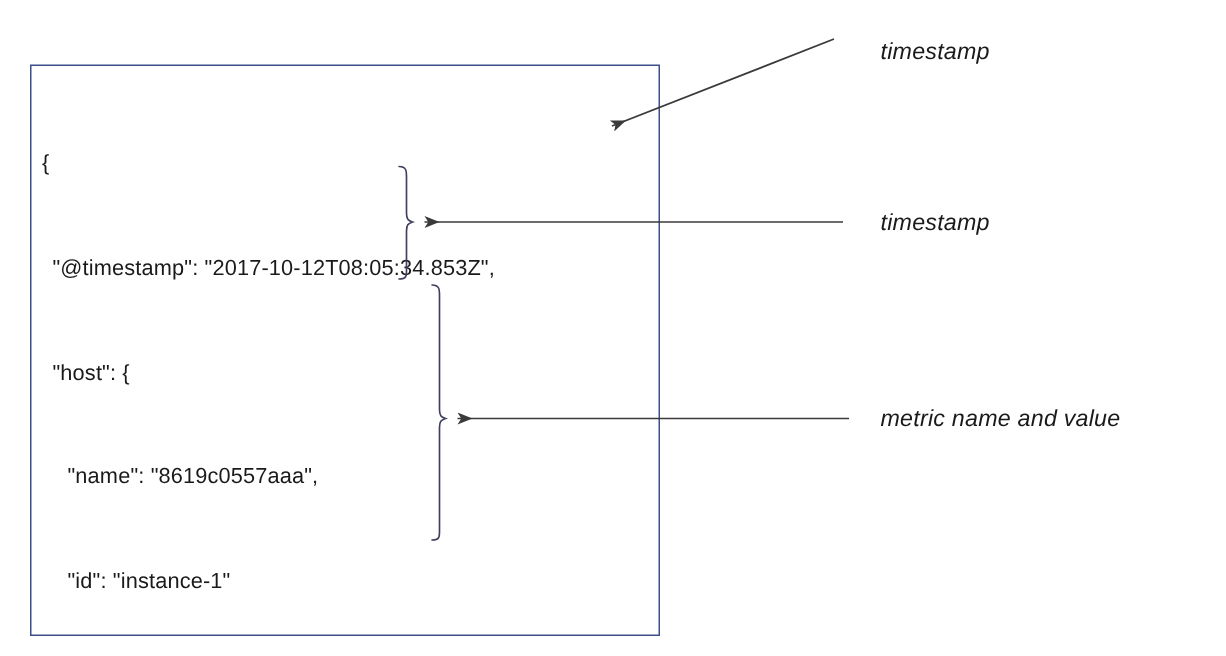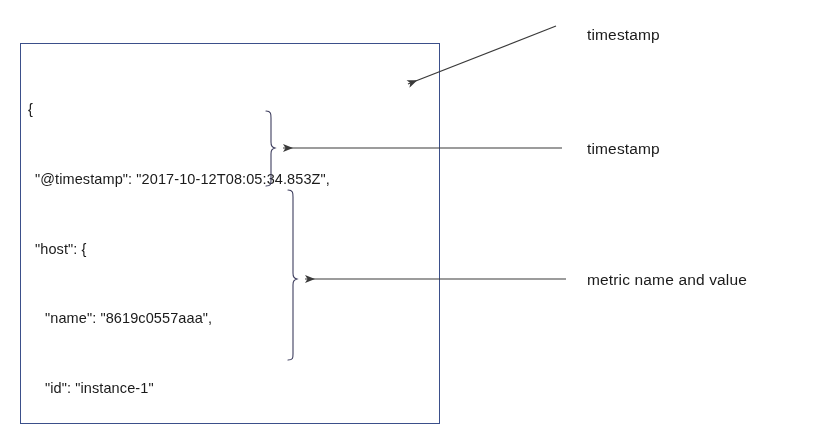--- a/index.html
+++ b/index.html
@@ -67,20 +67,21 @@
   }
 
   
   .callout-label {
     position: absolute;
     font-family: "Liberation Sans", sans-serif;
     font-size: 15.5px;
     color: #1a1a1a;
     white-space: nowrap;
     letter-spacing: 0.15px;
+    font-style: italic;
   }
   .lbl-timestamp { left: 587px; top: 26px; }
   .lbl-dimensions { left: 587px; top: 140px; }
   .lbl-metric { left: 587px; top: 271px; text-align: center; }
 </style>
 </head>
 <body>
 
 <div id="stage">
 

